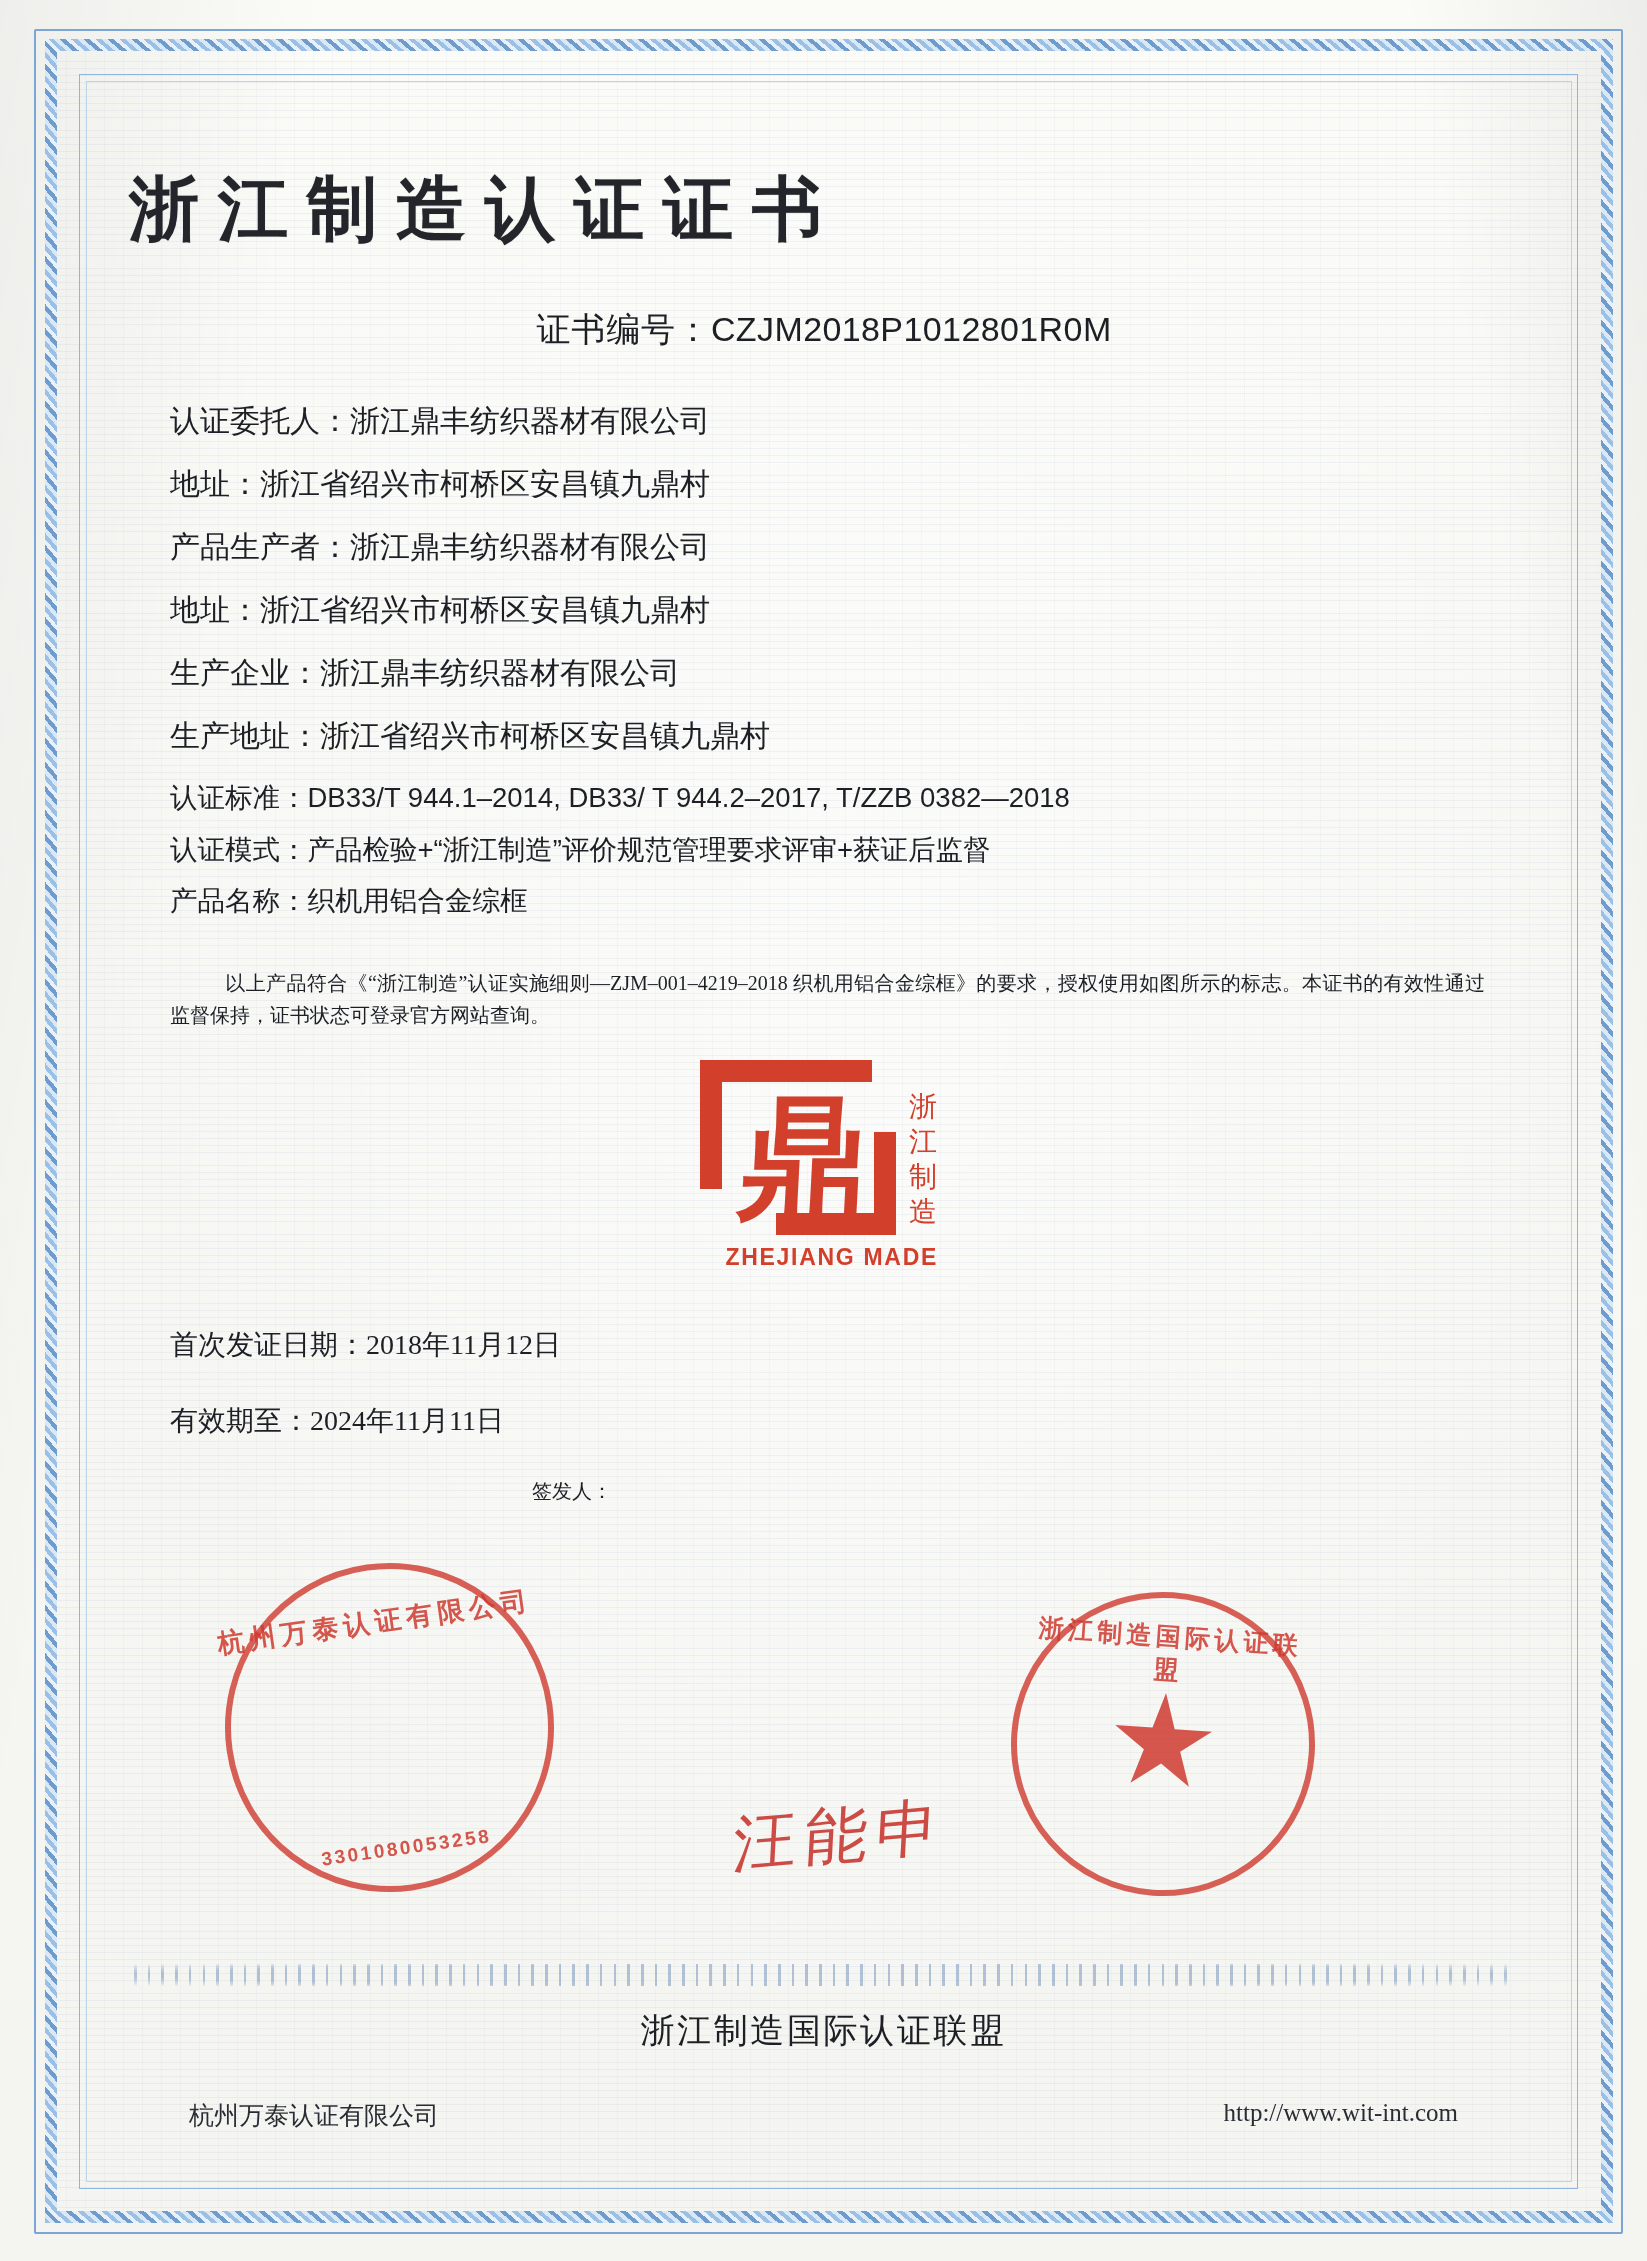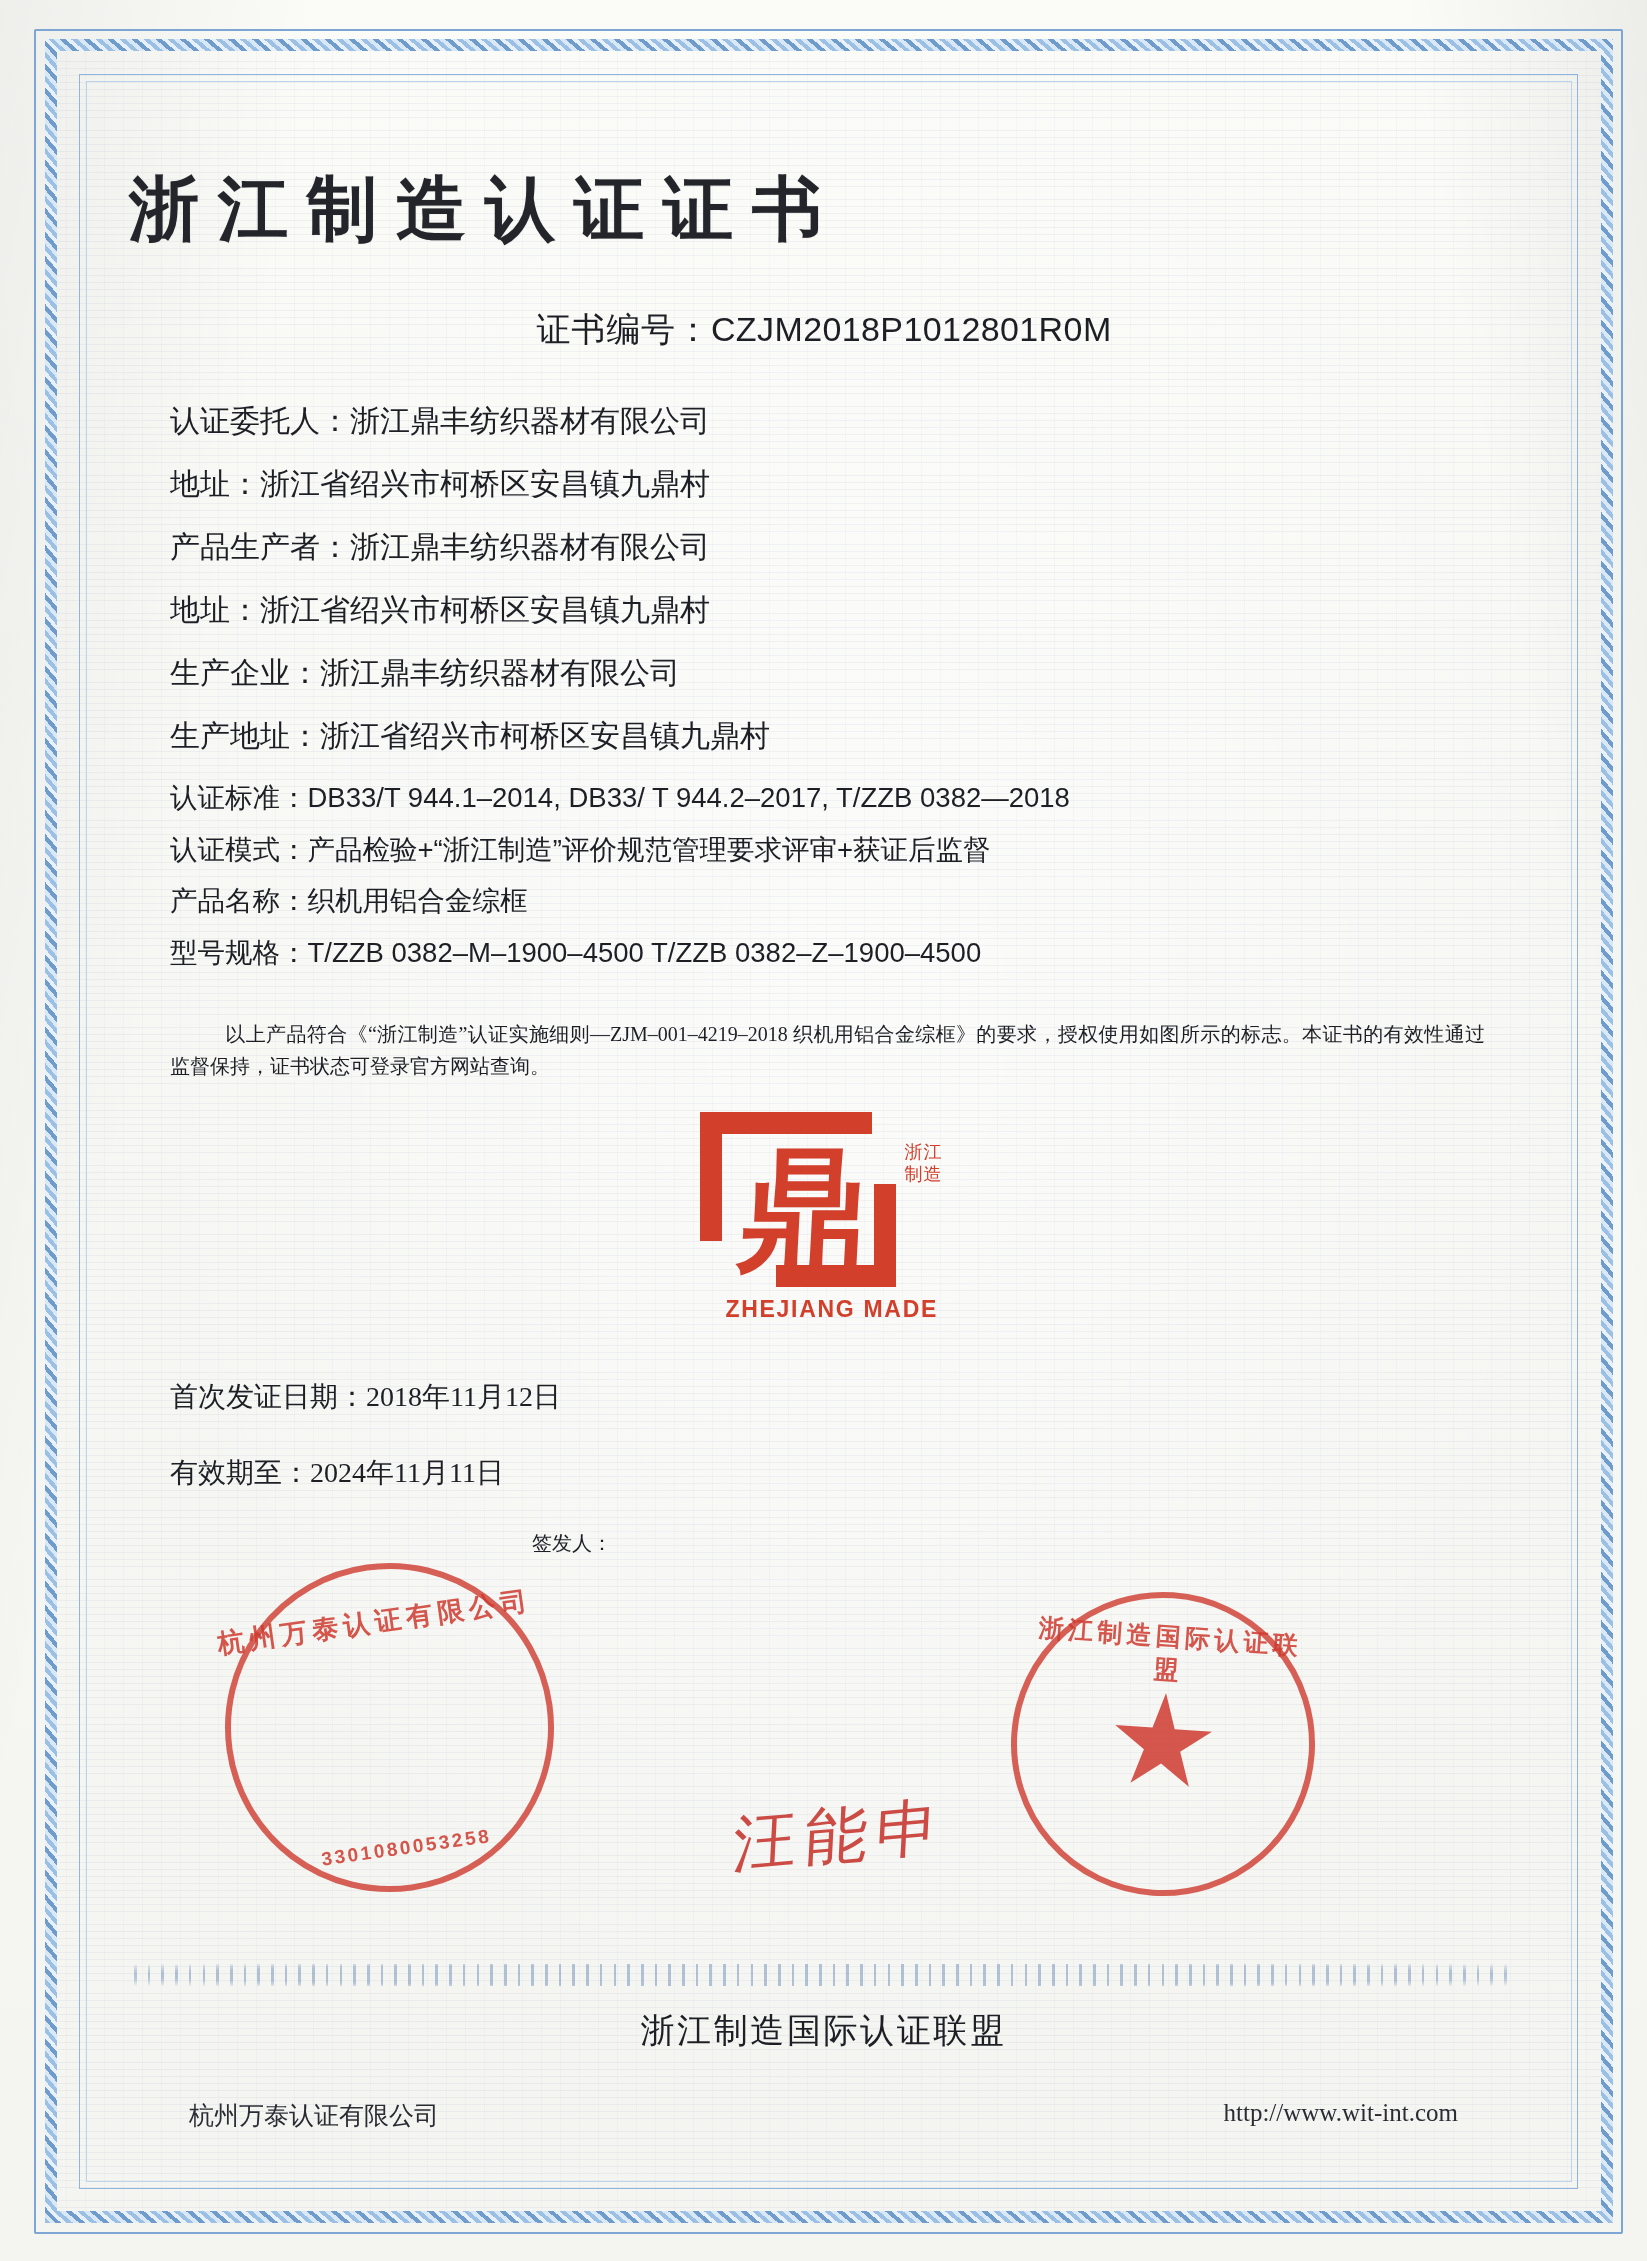--- a/index.html
+++ b/index.html
@@ -176,21 +176,21 @@
     font-weight: 700;
     line-height: 153px;
     text-align: center;
     transform: skewX(-3deg);
   }
   .logo .side-text {
     position: absolute;
     right: 0; top: 29px;
     width: 50px;
     color: #d2402c;
-    font-size: 18px;
+    font-size: 28px;
     line-height: 1.25;
     text-align: center;
     letter-spacing: 0.9px;
   }
   .logo .en {
     position: absolute;
     left: 26px; bottom: 5.1px;
     color: #d2402c;
     font-family: "Liberation Sans", sans-serif;
     font-size: 23px;
@@ -356,23 +356,20 @@
     <div class="block-b">
       <div class="row">
         <span>认证标准：</span><span class="val">DB33/T 944.1–2014, DB33/ T 944.2–2017, T/ZZB 0382—2018</span>
       </div>
       <div class="row">
         <span>认证模式：</span><span class="val">产品检验+“浙江制造”评价规范管理要求评审+获证后监督</span>
       </div>
       <div class="row">
         <span>产品名称：</span><span class="val">织机用铝合金综框</span>
       </div>
-      <div class="row">
-        <span>型号规格：</span><span class="val">T/ZZB 0382–M–1900–4500  T/ZZB 0382–Z–1900–4500</span>
-      </div>
     </div>
 
     <div class="para">
       <span class="indent"></span><span>以上产品符合《“浙江制造”认证实施细则—ZJM–001–4219–2018 织机用铝合金综框》的要求，授权使用如图所示的标志。本证书的有效性通过监督保持，证书状态可登录官方网站查询。</span>
     </div>
 
     <div class="logo-wrap">
       <div class="logo">
         <div class="bracket-tl"></div>
         <div class="bracket-tl2"></div>

